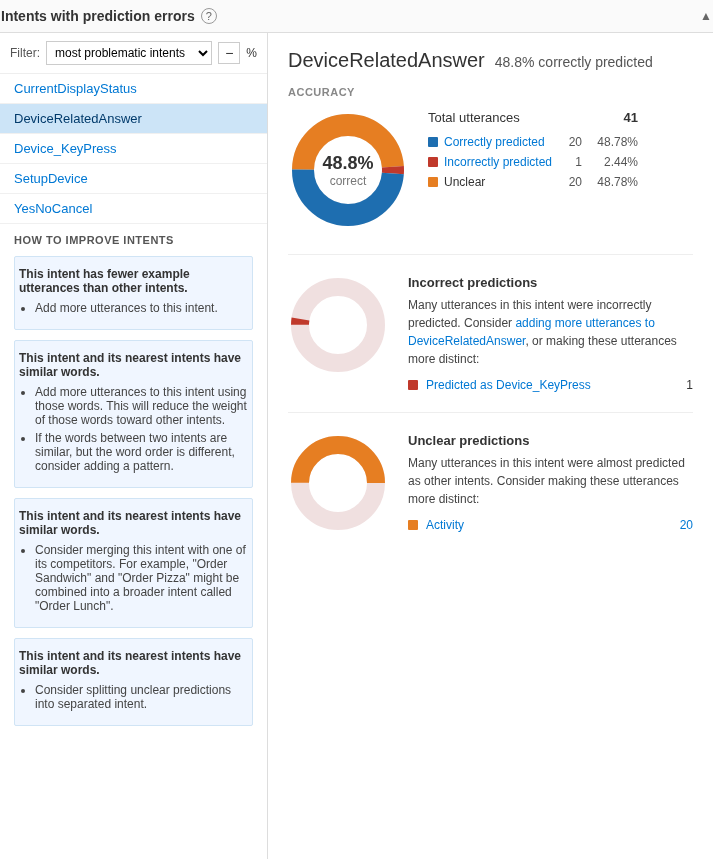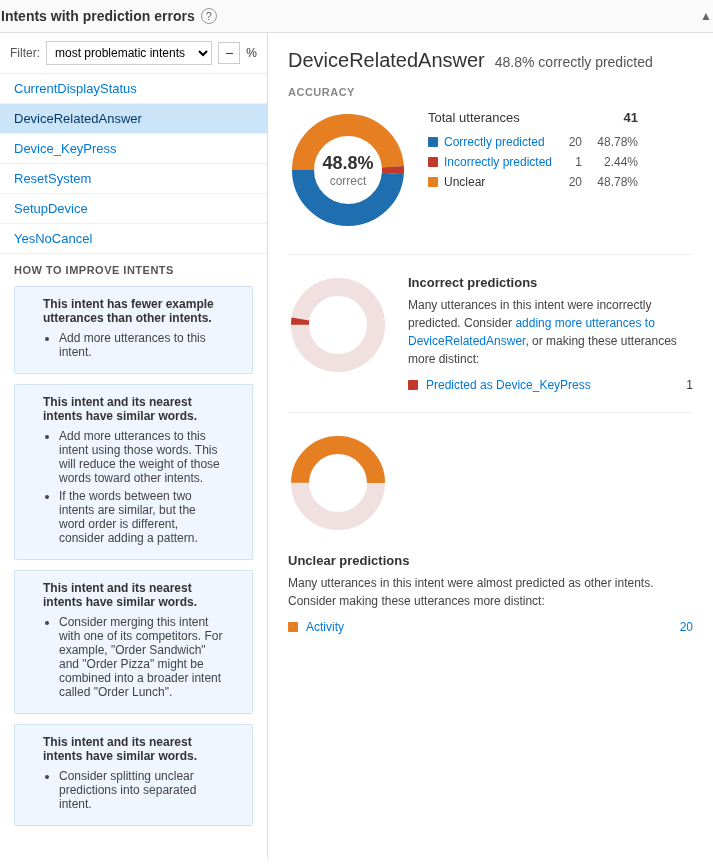--- a/index.html
+++ b/index.html
@@ -19,21 +19,21 @@
     .filter-select { flex: 1; font-size: 12px; border: 1px solid #ccc; padding: 2px 4px; height: 24px; background: #fff; }
     .filter-icon { width: 22px; height: 22px; border: 1px solid #ccc; display: flex; align-items: center; justify-content: center; cursor: pointer; background: #fff; font-size: 14px; color: #333; flex-shrink: 0; }
     .filter-percent { font-size: 12px; color: #333; }
 
     .nav-list { list-style: none; }
     .nav-item { padding: 7px 14px; cursor: pointer; font-size: 13px; color: #0078d4; border-bottom: 1px solid #f0f0f0; }
     .nav-item.active { background: #cce4f7; color: #003a6b; font-weight: 500; }
 
     .improve-section { padding: 10px 14px; }
     .improve-title { font-size: 11px; font-weight: 700; text-transform: uppercase; color: #555; letter-spacing: 0.5px; margin-bottom: 10px; }
-    .improve-card { background: #f0f6ff; border: 1px solid #d0e4f5; border-radius: 2px; padding: 10px 28px; margin-bottom: 10px; font-size: 12px; }
+    .improve-card { background: #f0f6ff; border: 1px solid #d0e4f5; border-radius: 2px; padding: 10px 4px; margin-bottom: 10px; font-size: 12px; }
     .improve-card p { font-weight: 600; color: #333; margin-bottom: 6px; }
     .improve-card ul { padding-left: 16px; }
     .improve-card ul li { margin-bottom: 4px; color: #444; font-weight: 400; }
 
     
     .content { flex: 1; overflow-y: auto; padding: 16px 20px; }
     .intent-header { display: flex; align-items: baseline; gap: 10px; margin-bottom: 14px; }
     .intent-name { font-size: 20px; font-weight: 300; color: #333; }
     .intent-accuracy { font-size: 14px; color: #555; }
 
@@ -49,21 +49,21 @@
     .legend-table { font-size: 12px; }
     .legend-table .total-row { display: flex; justify-content: space-between; margin-bottom: 8px; }
     .legend-row { display: flex; align-items: center; gap: 6px; margin-bottom: 6px; }
     .legend-dot { width: 10px; height: 10px; border-radius: 1px; flex-shrink: 0; }
     .legend-text { flex: 1; color: #0078d4; }
     .legend-count { color: #555; width: 24px; text-align: right; }
     .legend-pct { color: #555; width: 50px; text-align: right; }
 
     
     .prediction-block { display: flex; gap: 20px; align-items: flex-start; margin-bottom: 20px; padding-bottom: 20px; border-bottom: 1px solid #eee; }
-    .prediction-block:last-child { border-bottom: none; flex-direction: column; }
+    .prediction-block:last-child { border-bottom: none; }
     .pred-donut-wrapper { width: 100px; height: 100px; flex-shrink: 0; }
     .pred-content { flex: 1; }
     .pred-title { font-size: 13px; font-weight: 600; color: #333; margin-bottom: 6px; }
     .pred-desc { font-size: 12px; color: #444; line-height: 1.5; margin-bottom: 10px; }
     .pred-desc a { color: #0078d4; text-decoration: none; }
     .pred-item { display: flex; align-items: center; gap: 8px; font-size: 12px; }
     .pred-item-dot { width: 10px; height: 10px; flex-shrink: 0; }
     .pred-item-label { color: #0078d4; flex: 1; }
     .pred-item-count { color: #333; }
   </style>
@@ -89,21 +89,20 @@
         <option>all intents</option>
       </select>
       <div class="filter-icon">−</div>
       <span class="filter-percent">%</span>
     </div>
 
     <ul class="nav-list">
       <li class="nav-item">CurrentDisplayStatus</li>
       <li class="nav-item active">DeviceRelatedAnswer</li>
       <li class="nav-item">Device_KeyPress</li>
-      <li class="nav-item">ResetSystem</li>
       <li class="nav-item">SetupDevice</li>
       <li class="nav-item">YesNoCancel</li>
     </ul>
 
     <div class="improve-section">
       <div class="improve-title">HOW TO IMPROVE INTENTS</div>
 
       <div class="improve-card">
         <p>This intent has fewer example utterances than other intents.</p>
         <ul>

